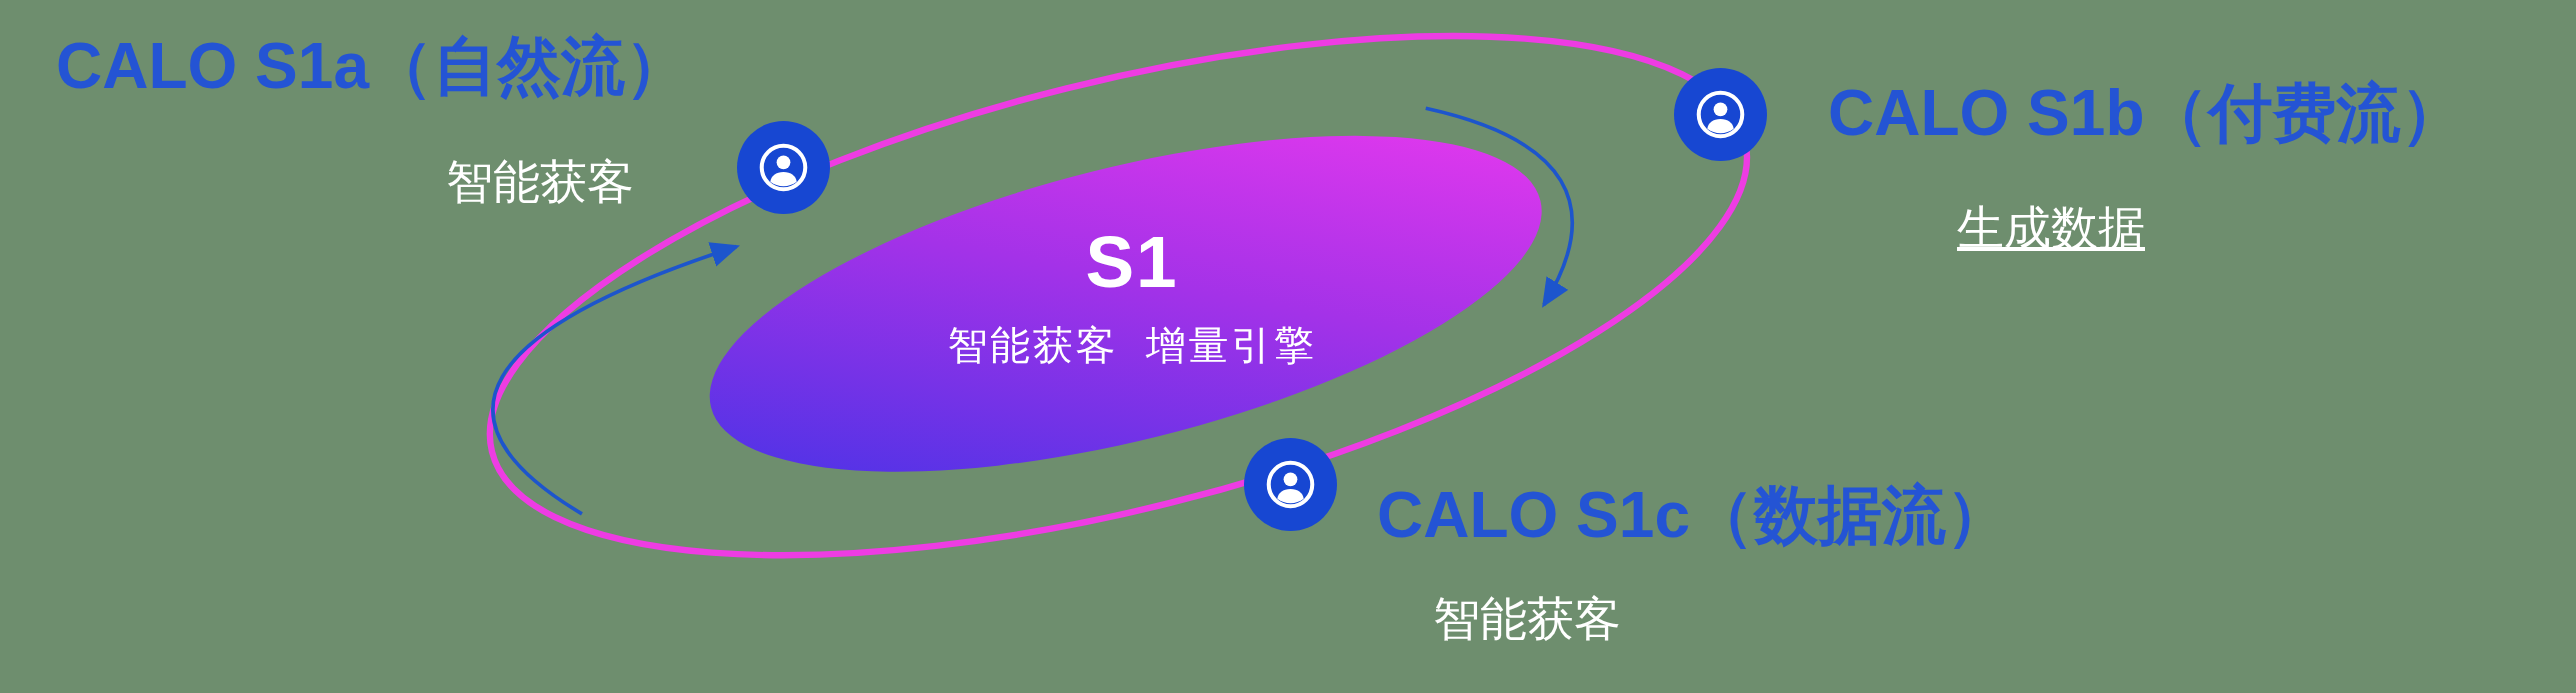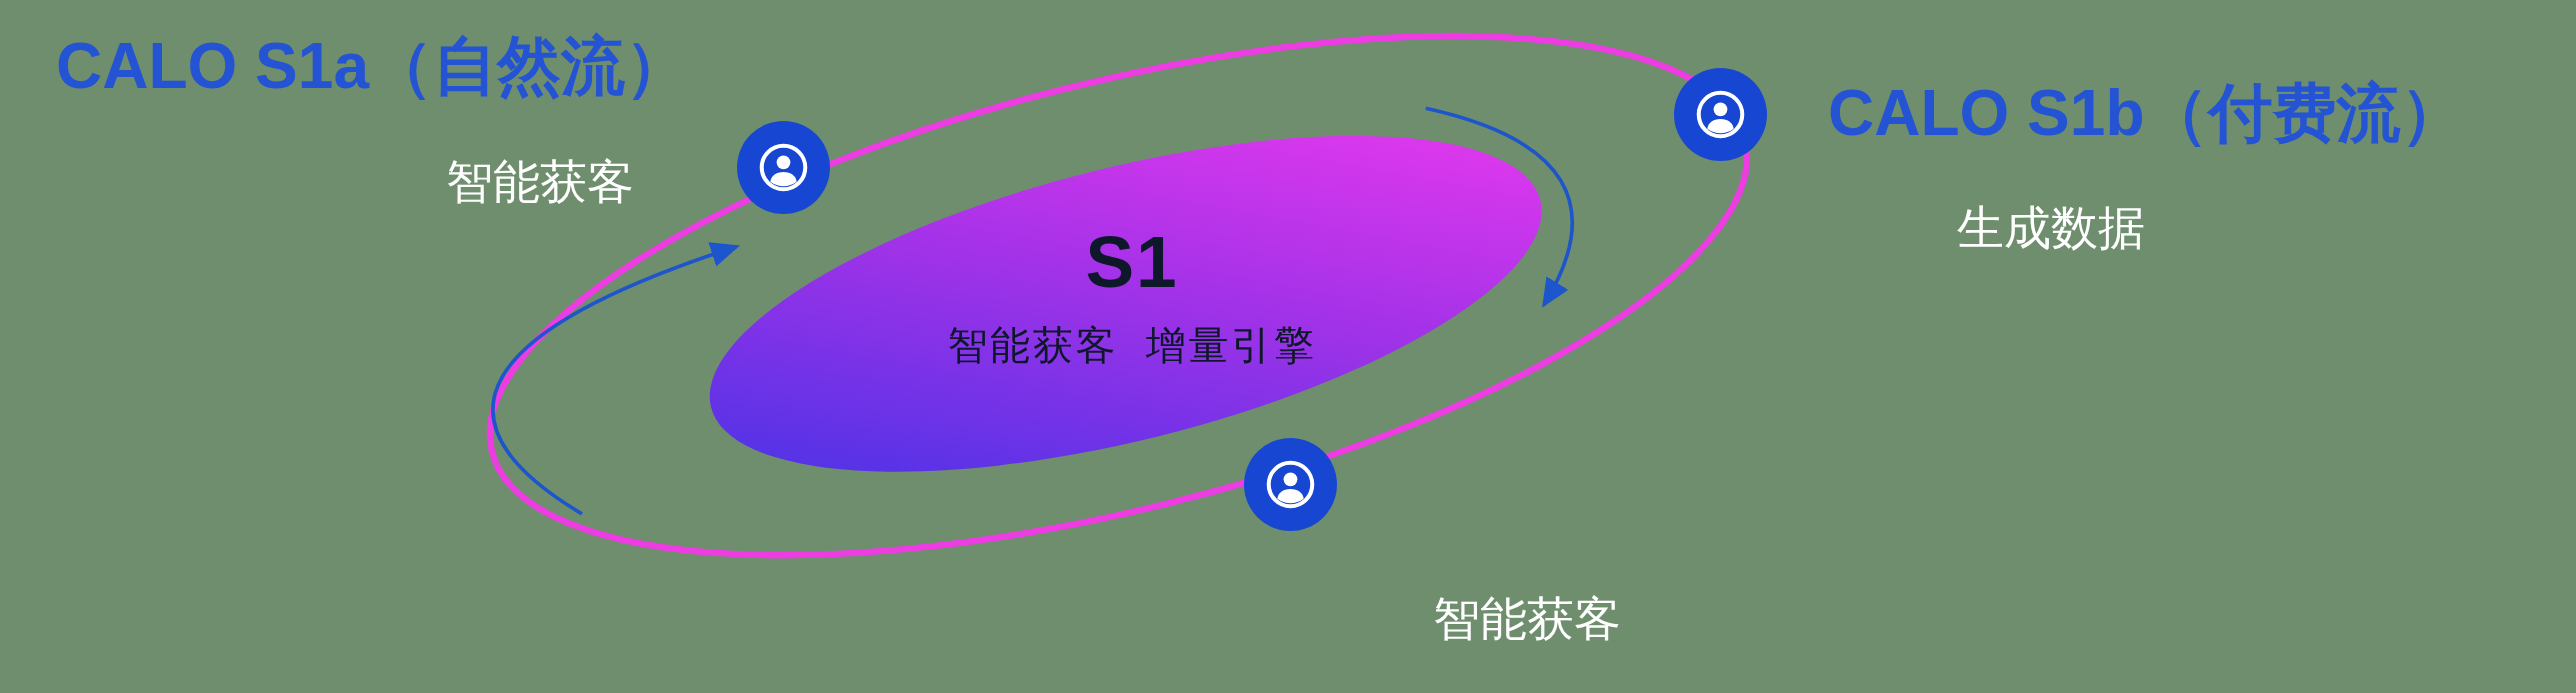--- a/index.html
+++ b/index.html
@@ -19,21 +19,21 @@
     color:#ffffff;font-size:47px;font-weight:500;
     white-space:nowrap;line-height:1.1;
   }
   .node{
     position:absolute;width:93px;height:93px;border-radius:50%;
     background:#1747d2;display:flex;align-items:center;justify-content:center;
   }
   .node svg{width:55px;height:55px;display:block;}
   .center-block{
     position:absolute;left:1132px;top:220px;transform:translateX(-50%);
-    text-align:center;color:#0f172a;
+    text-align:center;color:#ffffff;
   }
   .center-title{font-size:73px;font-weight:700;letter-spacing:1.8px;}
   .center-sub{
     font-size:40px;font-weight:500;margin-top:14.5px;
     white-space:pre;letter-spacing:2.7px;
   }
 </style>
 </head>
 <body>
 
@@ -86,18 +86,19 @@
       <circle cx="24" cy="24" r="19" fill="none" stroke="#fff" stroke-width="3.5"></circle>
       <circle cx="24" cy="19.5" r="6" fill="#fff"></circle>
       <path d="M24 28 c-6.5 0 -11 3.5 -11.5 8.5 a19 19 0 0 0 23 0 C35 31.5 30.5 28 24 28 Z" fill="#fff"></path>
     </svg>
   </div>
 
   <div class="abs calo-label" style="left:56px;top:31px;">CALO S1a（自然流）</div>
   <div class="abs sub-label" style="left:446px;top:156px;">智能获客</div>
 
   <div class="abs calo-label" style="left:1828px;top:78px;">CALO S1b（付费流）</div>
-  <div class="abs sub-label" style="left:1957px;top:202px;">生成数据</div>
+  <div class="abs sub-label" style="left:1957px;top:202px;text-decoration:underline;">生成数据</div>
 
+  <div class="abs calo-label" style="left:1377px;top:480px;">CALO S1c（数据流）</div>
   <div class="abs sub-label" style="left:1433px;top:593px;">智能获客</div>
 
 </div>
 
 
 </body></html>

